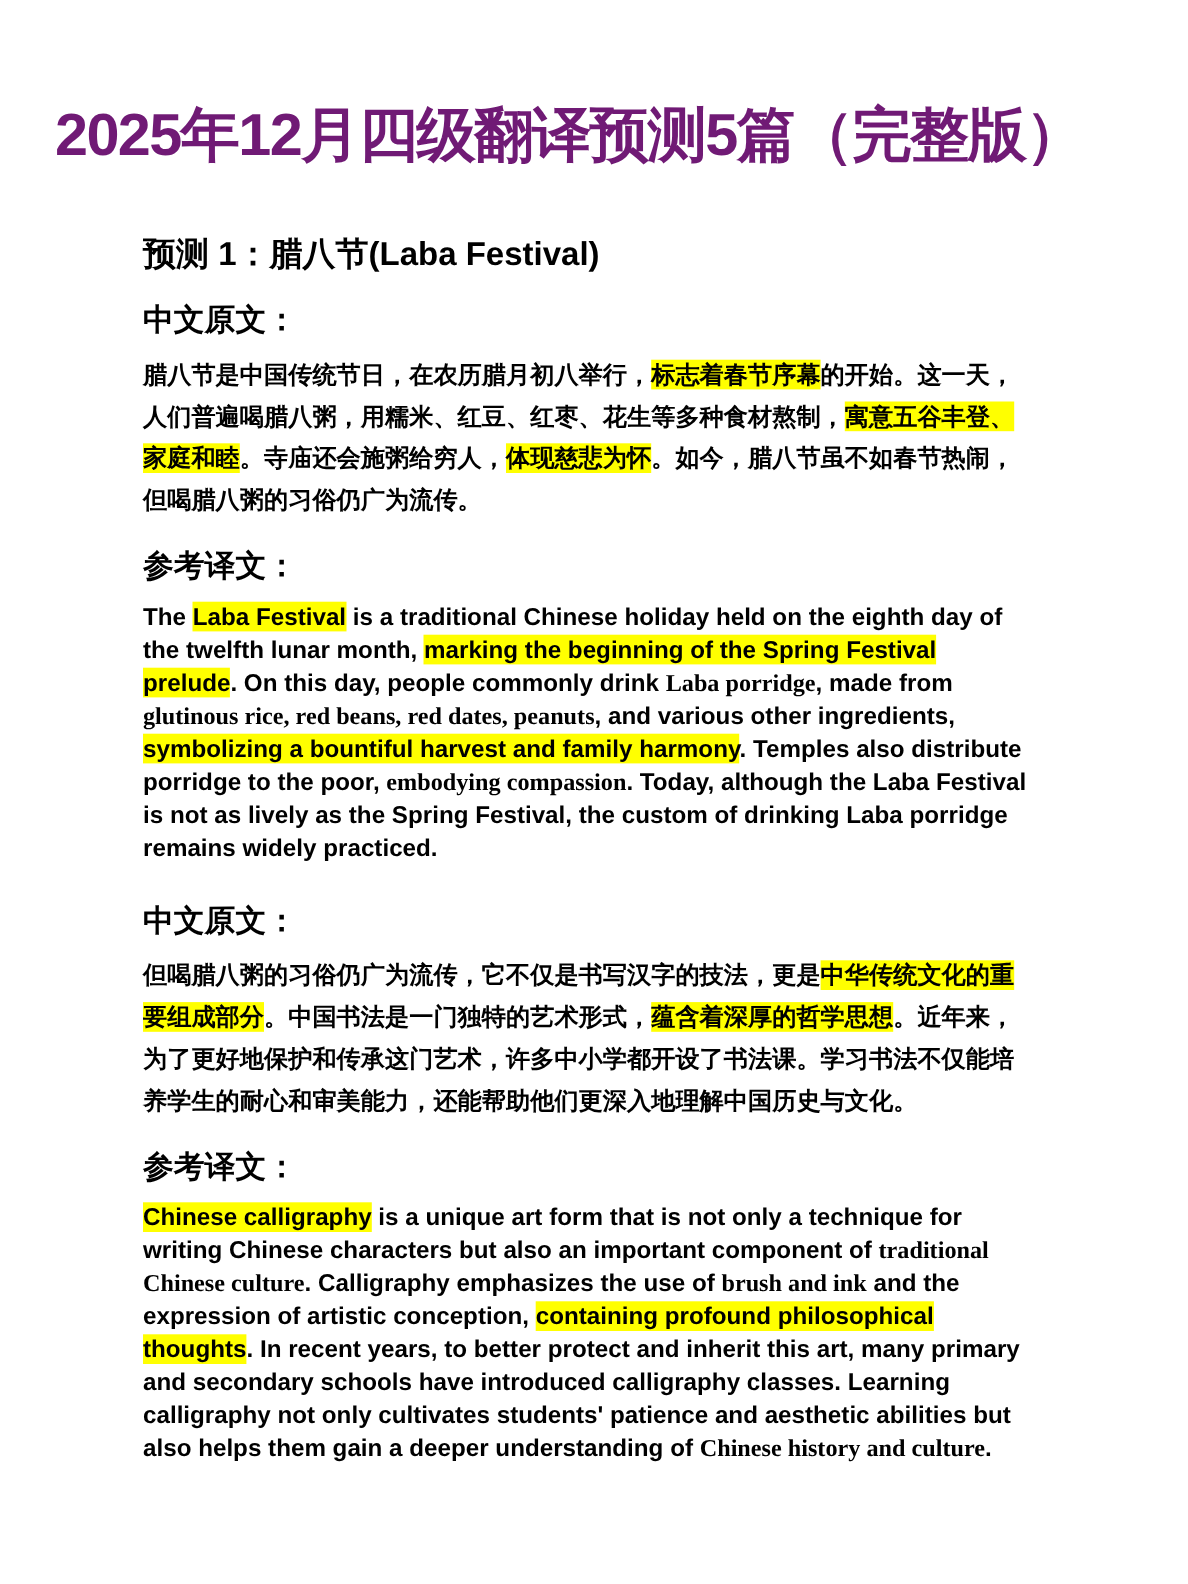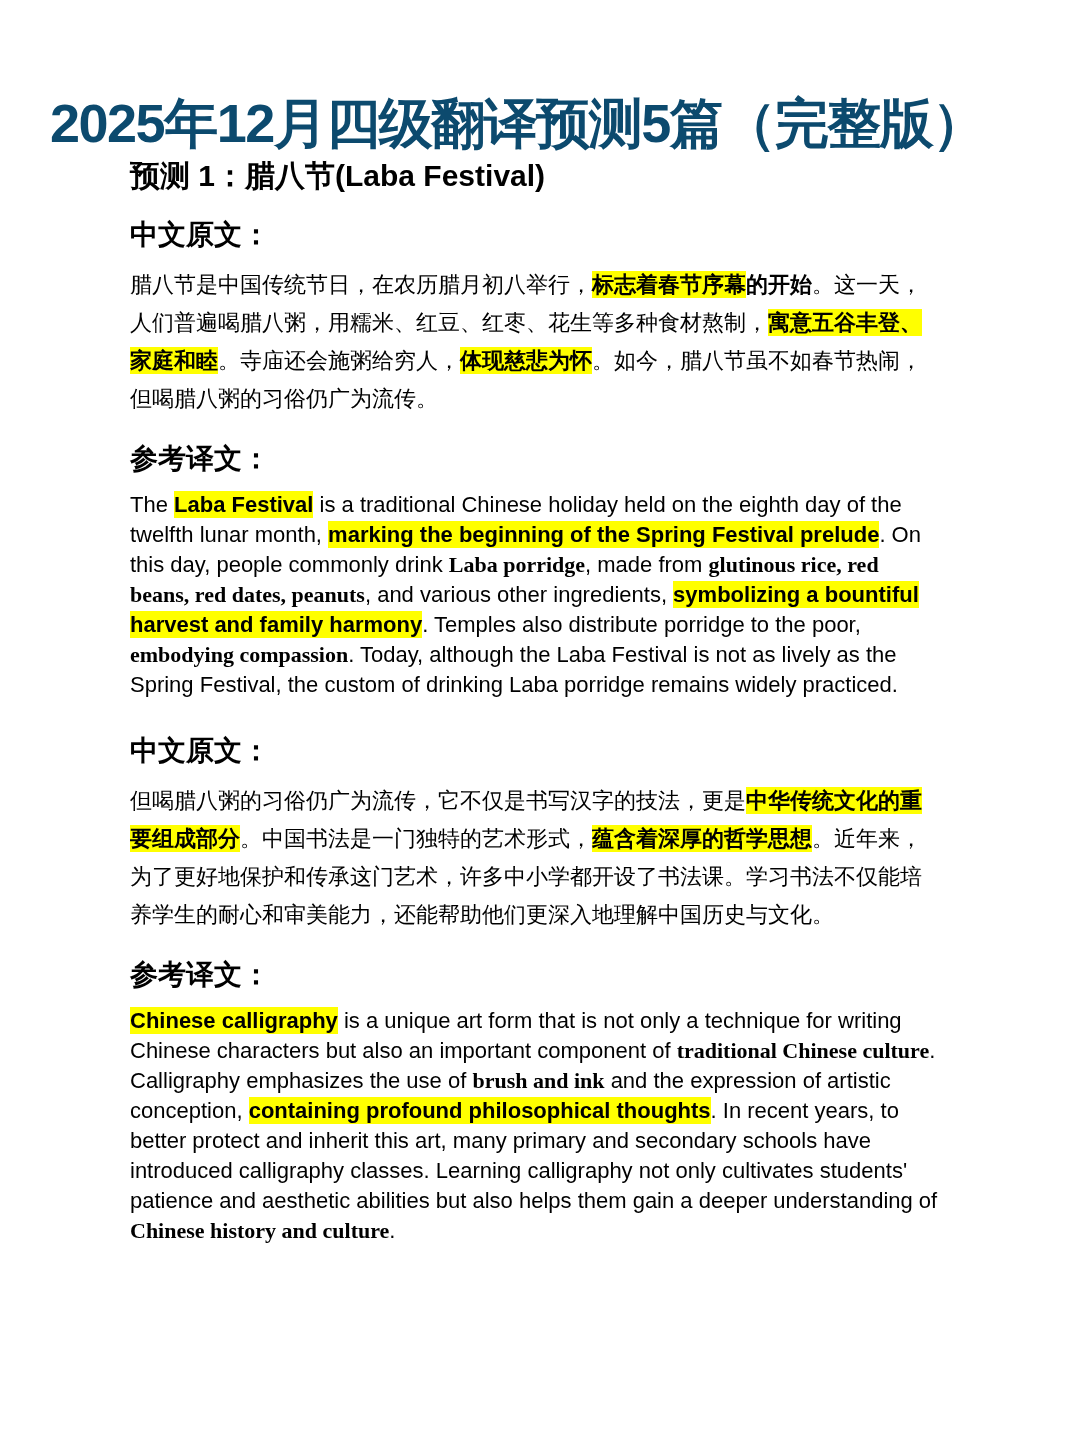--- a/index.html
+++ b/index.html
@@ -18,26 +18,27 @@
     height: 1440px;
     background: #ffffff;
   }
   .page-title {
     margin: 90px 40px 0 50px;
     font-size: 54px;
     font-weight: 800;
     letter-spacing: -1.5px;
     line-height: 1.25;
     white-space: nowrap;
-    color: #0c4a6e;
+    color: #701a75;
   }
   .content {
     margin: 0 138px 0 130px;
   }
   .section-first .section-heading {
+    margin-top: 56px;
   }
   .section + .section {
     margin-top: 32px;
   }
   .section-heading {
     font-size: 30px;
     font-weight: 700;
     line-height: 1.2;
     color: #000000;
   }
@@ -52,21 +53,21 @@
     color: #000000;
     text-align: left;
   }
   .para.cn {
     line-height: 38px;
   }
   .para.en {
     line-height: 30px;
   }
   .seg-normal {
-    font-weight: 400;
+    font-weight: 700;
   }
   .seg-bold {
     font-weight: 700;
     font-family: Liberation Serif, serif;
   }
   .seg-highlight {
     font-weight: 700;
     background: var(--highlight, #ffff00);
     padding: 1px 0;
   }

